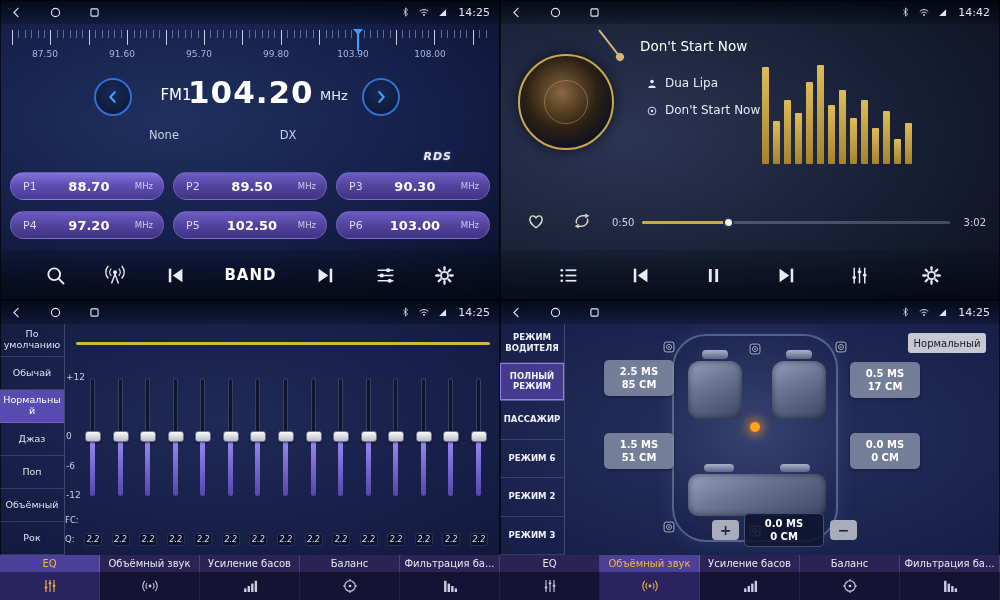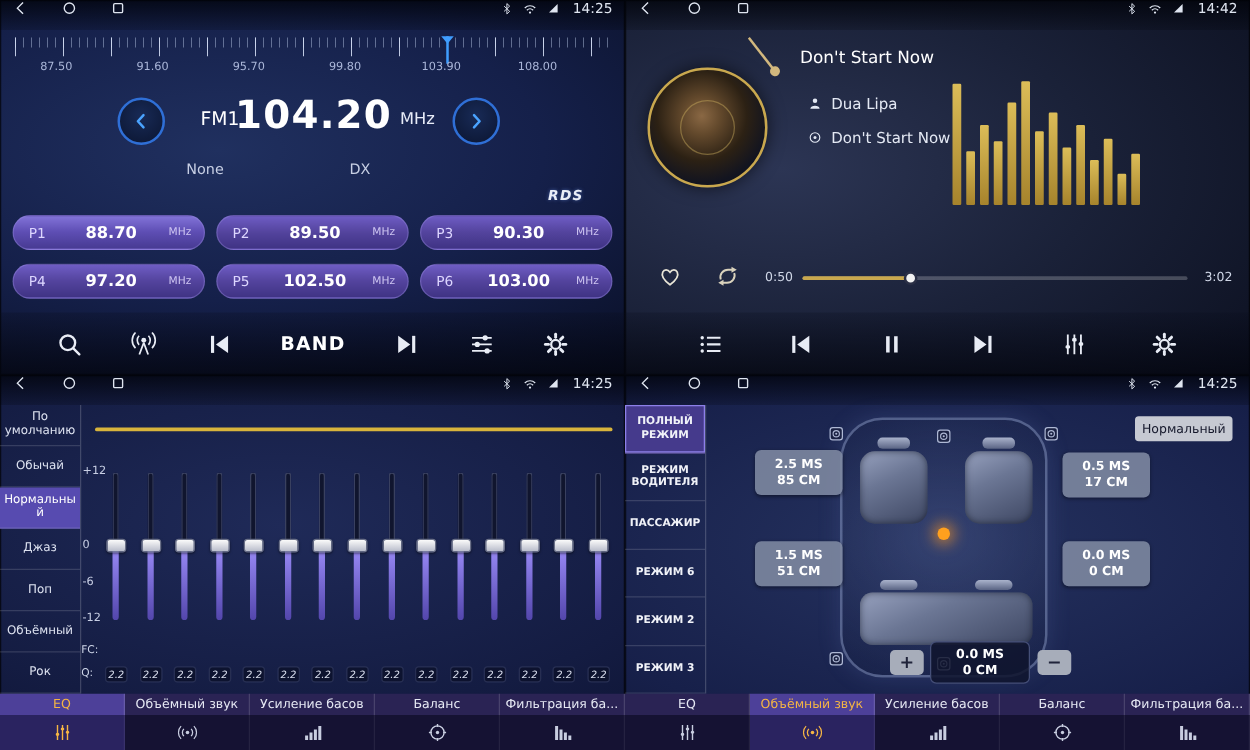--- a/index.html
+++ b/index.html
@@ -5,59 +5,59 @@
   html,body{margin:0;padding:0;background:#000;}
   body{width:1000px;height:600px;overflow:hidden;font-family:"DejaVu Sans","Liberation Sans",sans-serif;color:#fff;-webkit-font-smoothing:antialiased;}
   .screen{position:relative;width:1000px;height:600px;}
   .q{position:absolute;width:500px;height:300px;overflow:hidden;box-shadow:inset 0 0 0 1px rgba(0,0,0,.65);}
   #radio{left:0;top:0;background:radial-gradient(130% 100% at 35% 40%,#20305f 0%,#15204a 40%,#0a1028 75%,#060a1c 100%);}
   #music{left:500px;top:0;background:radial-gradient(120% 110% at 25% 45%,#2c3554 0%,#1a2138 42%,#0c1020 82%);}
   #equalizer{left:0;top:300px;background:radial-gradient(130% 100% at 45% 40%,#1f2a58 0%,#141c42 50%,#0a0f2c 88%);}
   #soundfield{left:500px;top:300px;background:radial-gradient(130% 100% at 50% 45%,#25325f 0%,#17204a 50%,#0b102c 88%);}
 
   
-  .statusbar{position:absolute;top:0;left:0;right:0;height:24px;display:flex;align-items:flex-start;justify-content:space-between;padding:0 10px;background:linear-gradient(180deg,rgba(0,2,8,.75),rgba(0,2,8,.2));z-index:6;}
+  .statusbar{position:absolute;top:0;left:0;right:0;height:24px;display:flex;align-items:center;justify-content:space-between;padding:0 10px;background:linear-gradient(180deg,rgba(0,2,8,.75),rgba(0,2,8,.2));z-index:6;}
   .sb-left{display:flex;gap:26px;align-items:center;color:#dfe5f0;}
   .sb-right{display:flex;gap:7px;align-items:center;color:#dfe5f0;}
   .sb-time{font-size:11px;margin-left:3px;}
   .ic{display:block;}
 
   
   .scale{position:absolute;top:27px;left:0;right:0;height:45px;}
   .ticks-minor{position:absolute;left:12px;right:12px;top:3px;height:8px;background:repeating-linear-gradient(90deg,rgba(190,205,235,.45) 0 1px,transparent 1px 6.4px);}
   .ticks-major{position:absolute;left:12px;right:12px;top:3px;height:15px;background:repeating-linear-gradient(90deg,rgba(220,230,252,.85) 0 1px,transparent 1px 38.4px);}
   .scale-marker{position:absolute;left:357px;top:2px;width:2px;height:22px;background:#3f9dff;}
   .scale-marker::before{content:'';position:absolute;top:0;left:-4px;border-left:5px solid transparent;border-right:5px solid transparent;border-top:6px solid #3f9dff;}
   .scale-labels span{position:absolute;top:22px;transform:translateX(-50%);font-size:9px;color:#aab6d8;}
   .freq-row{position:absolute;top:70px;left:0;right:0;height:80px;}
   .nav-circle{position:absolute;width:38px;height:38px;top:8px;border-radius:50%;border:2px solid #2f6fd6;background:radial-gradient(circle at 50% 38%,#182a56,#0b1530);color:#4aa3ff;display:flex;align-items:center;justify-content:center;cursor:pointer;padding:0;}
   .nav-circle.left{left:94px;} .nav-circle.right{left:362px;}
   .band-lbl{position:absolute;left:132px;top:16px;width:88px;text-align:center;font-size:15px;color:#fff;}
   .band-sub{position:absolute;left:132px;top:58px;width:64px;text-align:center;font-size:11.5px;color:#c7cfe4;}
   .freq-value{position:absolute;left:188px;top:4px;width:118px;text-align:center;font-size:31px;font-weight:bold;letter-spacing:1px;color:#fff;}
   .freq-mode{position:absolute;left:258px;top:58px;width:60px;text-align:center;font-size:11.5px;color:#c7cfe4;}
   .freq-unit{position:absolute;left:320px;top:18px;font-size:13px;color:#e8ecf8;}
-  .rds{position:absolute;right:33px;top:150px;font-size:11px;font-style:italic;font-weight:bold;letter-spacing:1px;color:#e9edf7;text-shadow:0 0 3px rgba(120,160,255,.5);padding-left:20px;}
+  .rds{position:absolute;right:48px;top:150px;font-size:11px;font-style:italic;font-weight:bold;letter-spacing:1px;color:#e9edf7;text-shadow:0 0 3px rgba(120,160,255,.5);padding-left:20px;}
   .presets{position:absolute;left:10px;right:10px;top:172px;display:grid;grid-template-columns:repeat(3,1fr);gap:11px 9px;}
   .preset{height:28px;border-radius:14px;border:1px solid rgba(150,138,220,.4);background:linear-gradient(180deg,#6e5cc4 0%,#54449e 48%,#3f3384 100%);display:flex;align-items:center;padding:0 10px 0 12px;color:#fff;cursor:pointer;font-family:inherit;}
   .preset.active{background:linear-gradient(180deg,#8273d8 0%,#5e4eb4 48%,#473a92 100%);}
   .p-id{font-size:11px;color:#ddd6ff;width:20px;text-align:left;}
   .p-freq{flex:1;text-align:center;font-size:13px;font-weight:bold;}
   .p-unit{font-size:8.5px;color:#cfc6f2;}
   .toolbar{position:absolute;left:0;right:0;bottom:0;height:50px;display:flex;align-items:center;justify-content:space-evenly;padding:0 10px;background:linear-gradient(180deg,rgba(8,12,28,.25),rgba(3,5,14,.72));}
   .tool-btn{background:none;border:none;color:#e8ecf5;display:flex;align-items:center;justify-content:center;cursor:pointer;padding:4px;}
   .band-btn{font-size:15px;font-weight:bold;letter-spacing:1px;color:#fff;font-family:inherit;}
 
   
   .album{position:absolute;left:18px;top:54px;width:92px;height:92px;border-radius:50%;border:2px solid #c9a84e;background:radial-gradient(circle at 45% 40%,#8a6844 0%,#63492c 20%,#2c2114 48%,#121420 72%,#0c0e18 100%);box-shadow:0 0 14px rgba(0,0,0,.6);}
   .album::after{content:'';position:absolute;inset:26%;border:1px solid rgba(205,175,95,.45);border-radius:50%;}
   .tonearm{position:absolute;left:66px;top:0;width:34px;height:2px;background:#d2b87e;transform:rotate(52deg);transform-origin:right center;}
   .tonearm::after{content:'';position:absolute;right:-4px;top:-3px;width:8px;height:8px;border-radius:50%;background:#d2b87e;}
   .song-title{position:absolute;left:140px;top:38px;font-size:13.5px;color:#fff;}
-  .meta-row{position:absolute;left:146px;display:flex;align-items:center;gap:7px;color:#e4e9f4;font-size:12px;}
+  .meta-row{position:absolute;left:146px;display:flex;align-items:flex-end;gap:7px;color:#e4e9f4;font-size:12px;}
   .meta-row.artist{top:76px;} .meta-row.track{top:103px;}
   .viz{position:absolute;left:262px;top:62px;width:150px;height:102px;display:flex;align-items:flex-end;gap:4px;}
   .viz-bar{width:7px;background:linear-gradient(180deg,#dcbd58,#a6832c);border-radius:1px;}
   .progress-row{position:absolute;left:0;right:0;top:205px;height:36px;}
   .heart{position:absolute;left:26px;top:6px;color:#e8e4d6;}
   .repeat{position:absolute;left:72px;top:6px;color:#d9d2bc;}
   .t-elapsed{position:absolute;left:112px;top:12px;font-size:10px;color:#cfd6e6;}
   .ptrack{position:absolute;left:142px;right:50px;top:16px;height:3px;background:rgba(255,255,255,.22);border-radius:2px;}
   .pfill{height:3px;background:#c9a84e;border-radius:2px;width:0;}
   .pknob{position:absolute;top:-4px;width:11px;height:11px;border-radius:50%;background:#f2f2f2;border:2px solid #2a2f45;box-sizing:border-box;}
@@ -756,22 +756,22 @@
         <span>
             <svg class="ic" width="11" height="11">
               <use href="#i-signal"></use>
             </svg>
           </span>
         <span class="sb-time">14:25</span>
       </div>
     </header>
 
     <nav class="modes">
+      <div class="mode-item">РЕЖИМ ВОДИТЕЛЯ</div>
       <div class="mode-item active">ПОЛНЫЙ РЕЖИМ</div>
-      <div class="mode-item">РЕЖИМ ВОДИТЕЛЯ</div>
       <div class="mode-item">ПАССАЖИР</div>
       <div class="mode-item">РЕЖИМ 6</div>
       <div class="mode-item">РЕЖИМ 2</div>
       <div class="mode-item">РЕЖИМ 3</div>
     </nav>
 
     <div class="normal-chip">Нормальный</div>
 
     <div class="car-area">
       <div class="cabin"></div>

